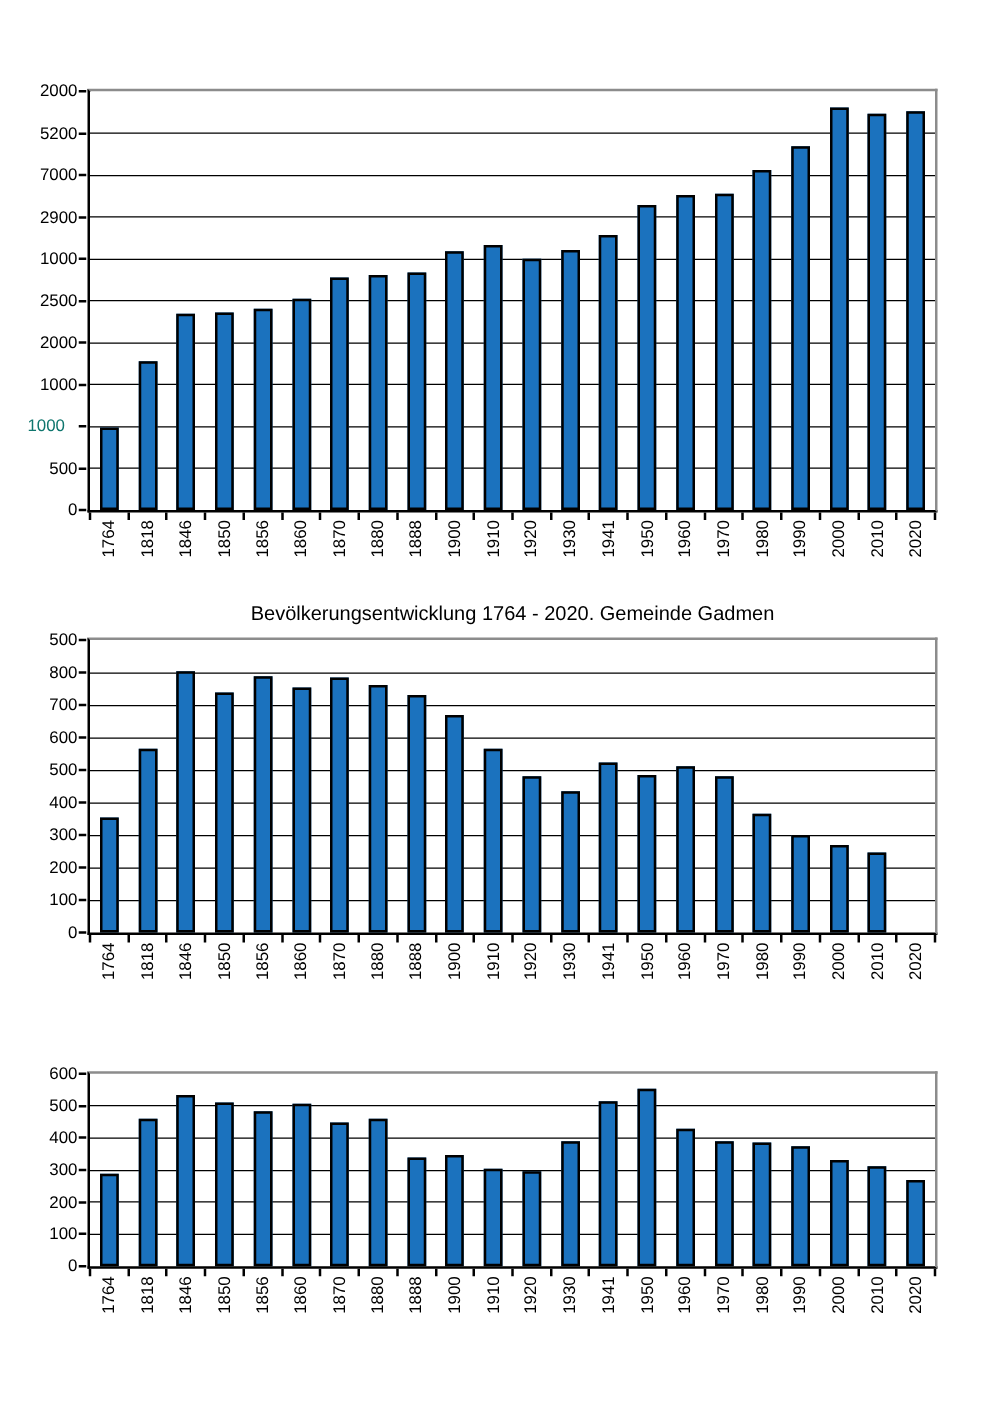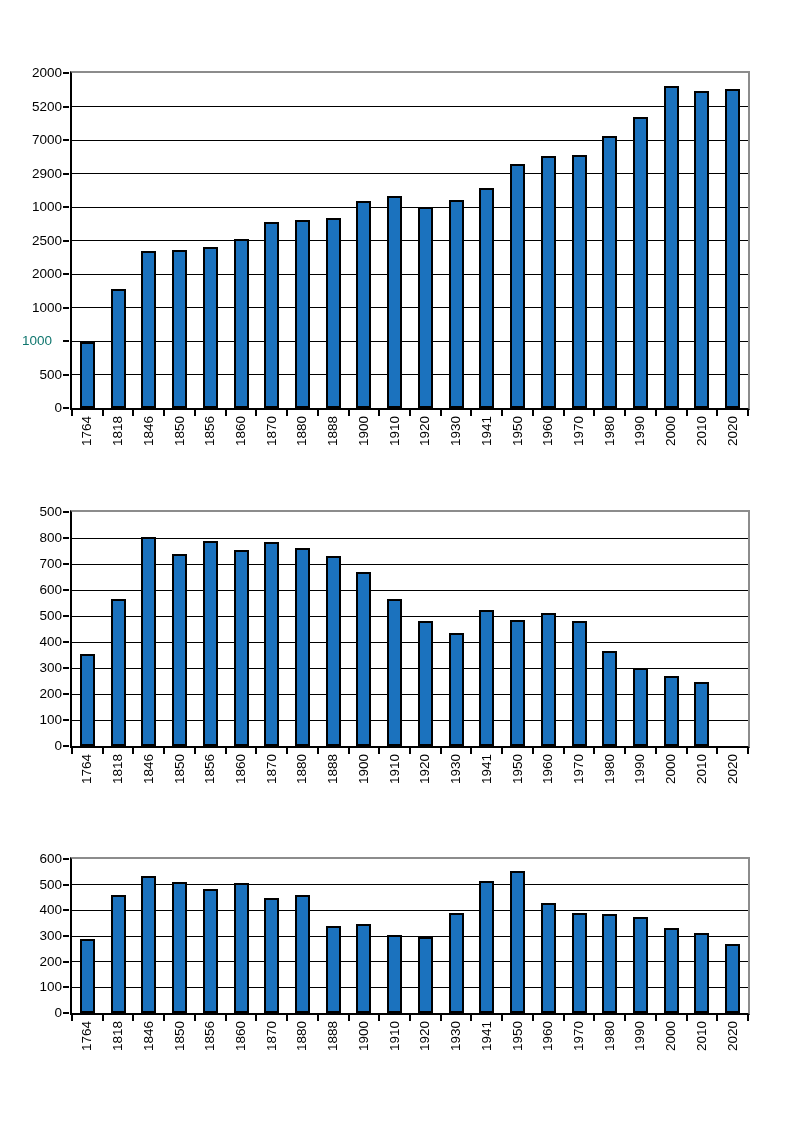--- a/index.html
+++ b/index.html
@@ -149,20 +149,21 @@
       <div class="xlabel" style="left: 557px; top: 430px; color: rgb(0, 0, 0);">1970</div>
       <div class="xlabel" style="left: 587.727px; top: 430px; color: rgb(0, 0, 0);">1980</div>
       <div class="xlabel" style="left: 618.455px; top: 430px; color: rgb(0, 0, 0);">1990</div>
       <div class="xlabel" style="left: 649.182px; top: 430px; color: rgb(0, 0, 0);">2000</div>
       <div class="xlabel" style="left: 679.909px; top: 430px; color: rgb(0, 0, 0);">2010</div>
       <div class="xlabel" style="left: 710.636px; top: 430px; color: rgb(0, 0, 0);">2020</div>
       <div class="plot-frame" style="left: 70px; top: 71px; width: 680px; height: 339px; border-color: rgb(140, 140, 140) rgb(140, 140, 140) rgb(0, 0, 0) rgb(0, 0, 0);"></div>
     </section>
 
   <section class="chart">
+    <div class="chart-title" style="left: 70px; top: 482px; width: 680px;">Bevölkerungsentwicklung 1764 - 2020. Gemeinde Gadmen</div>
   <div class="gridline" style="left: 72px; top: 719.5px; width: 676px; background: rgb(0, 0, 0);"></div>
       <div class="gridline" style="left: 72px; top: 693.5px; width: 676px; background: rgb(0, 0, 0);"></div>
       <div class="gridline" style="left: 72px; top: 667.5px; width: 676px; background: rgb(0, 0, 0);"></div>
       <div class="gridline" style="left: 72px; top: 641.5px; width: 676px; background: rgb(0, 0, 0);"></div>
       <div class="gridline" style="left: 72px; top: 615.5px; width: 676px; background: rgb(0, 0, 0);"></div>
       <div class="gridline" style="left: 72px; top: 589.5px; width: 676px; background: rgb(0, 0, 0);"></div>
       <div class="gridline" style="left: 72px; top: 563.5px; width: 676px; background: rgb(0, 0, 0);"></div>
       <div class="gridline" style="left: 72px; top: 537.5px; width: 676px; background: rgb(0, 0, 0);"></div>
       <div class="ytick" style="left: 63px; top: 745px; background: rgb(0, 0, 0);"></div>
       <div class="ylabel" style="left: 12px; top: 738px; color: rgb(0, 0, 0);">0</div>

